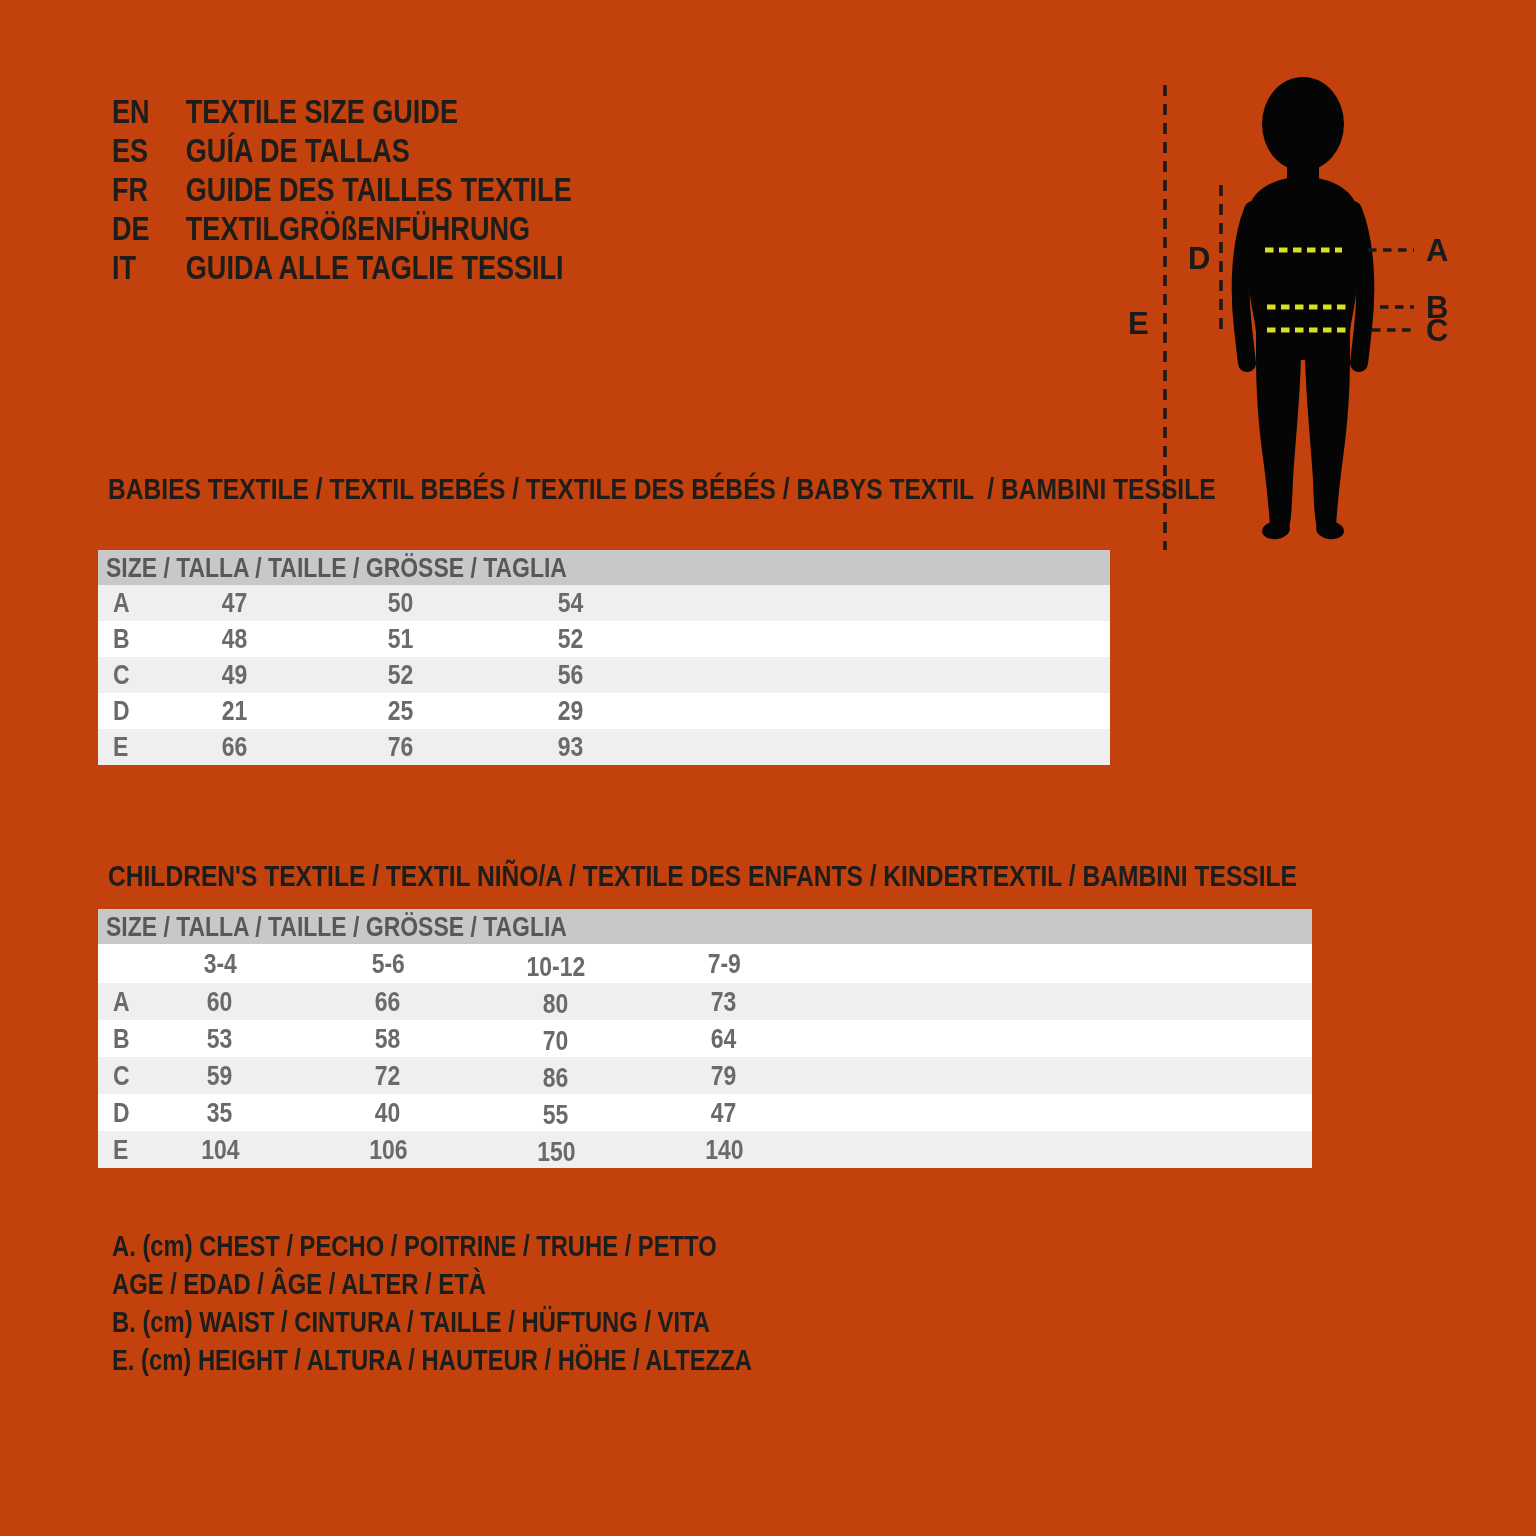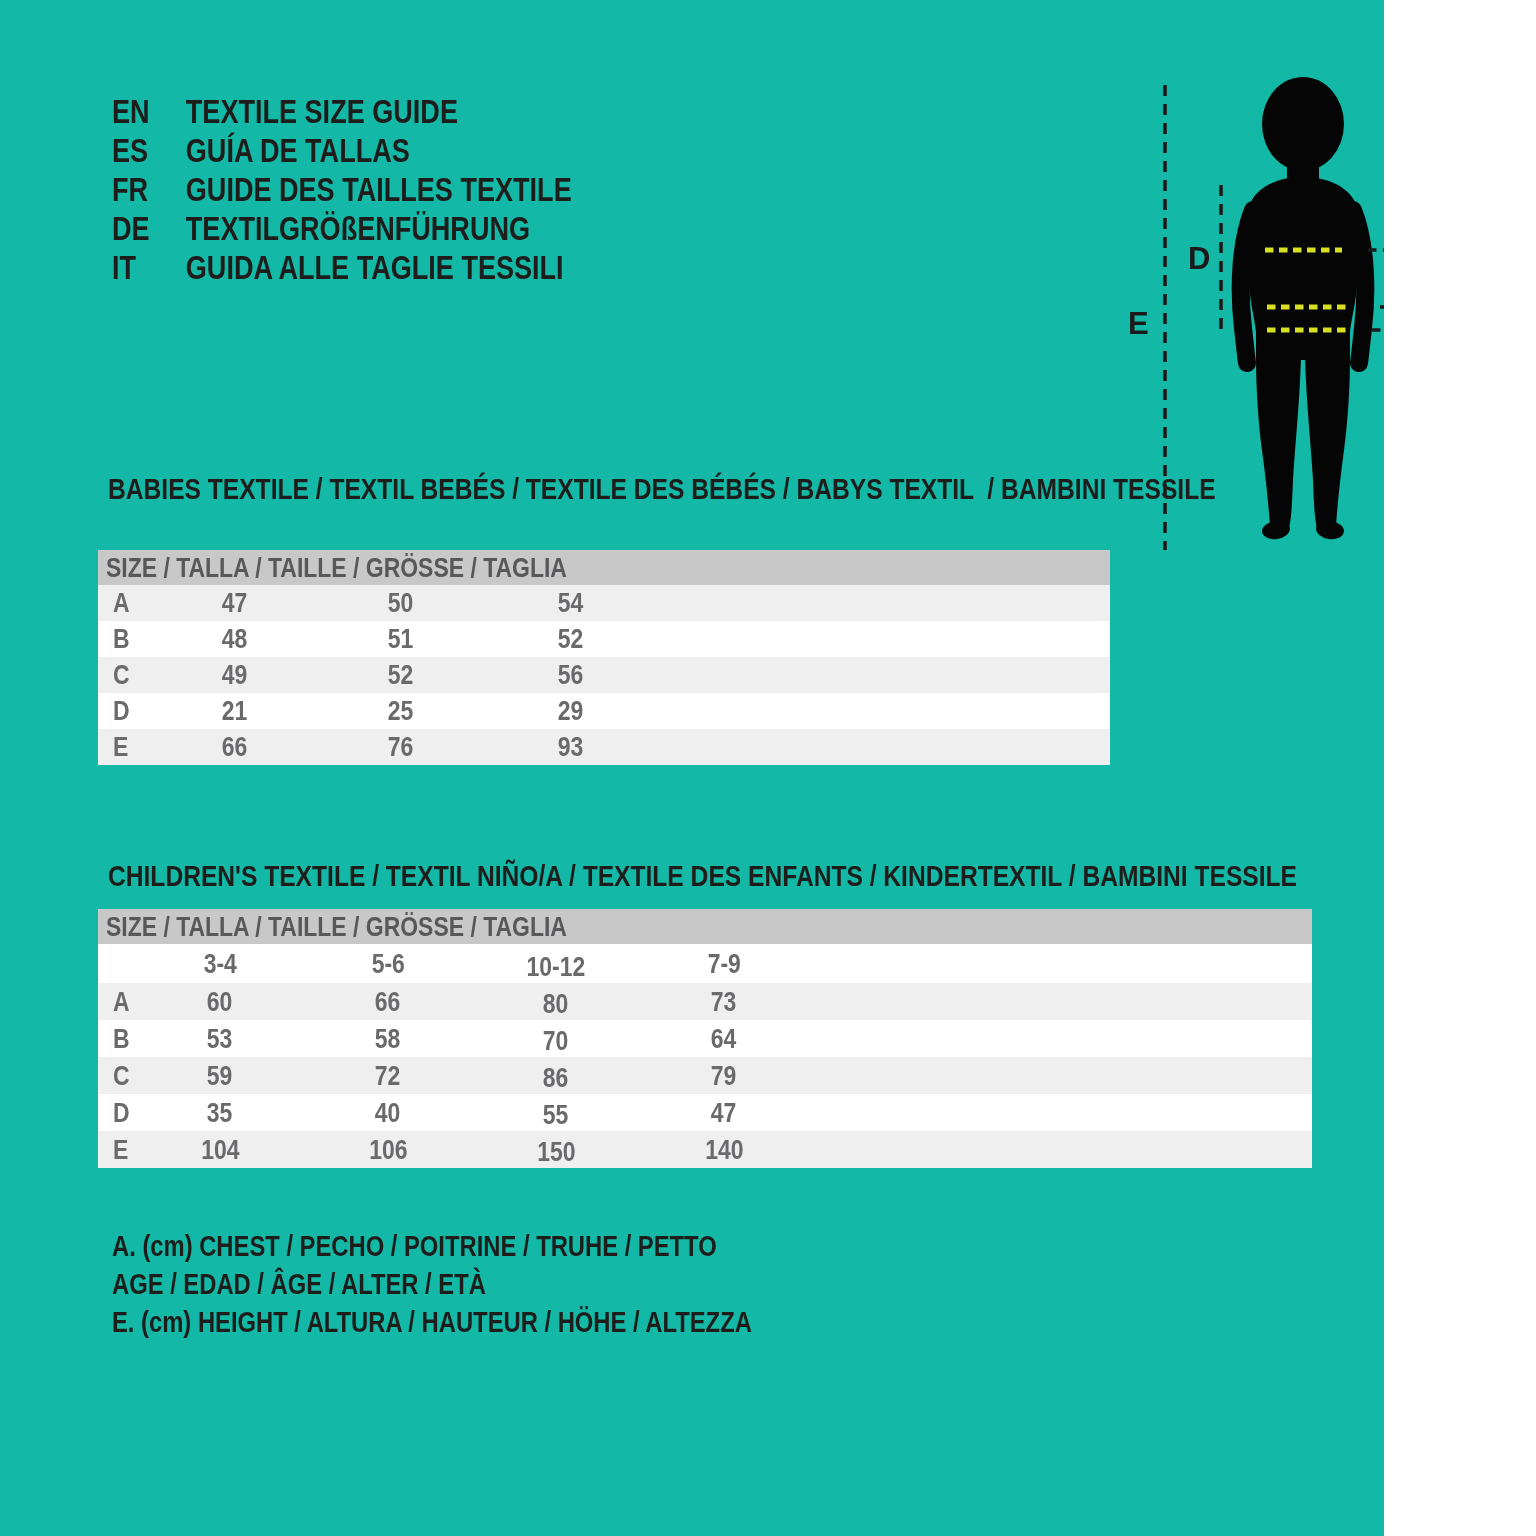--- a/index.html
+++ b/index.html
@@ -1,17 +1,17 @@
 <!DOCTYPE html>
 <html><head>
 <meta charset="utf-8">
 <style>
   html,body{margin:0;padding:0;background:#ffffff;}
   .canvas{
-    position:relative;width:1384px;height:1536px;background:#14b8a6;overflow:hidden;
+    position:relative;width:1536px;height:1536px;background:#c2410c;overflow:hidden;
     font-family:"Liberation Sans", sans-serif;font-weight:700;color:#1d1d1b;
   }
   
   .cx{display:inline-block;transform:scaleX(0.82);transform-origin:0 50%;white-space:pre;}
   .cxc{display:inline-block;transform:scaleX(0.82);transform-origin:50% 50%;white-space:pre;}
 
   
   .langs{position:absolute;left:112px;top:92px;font-size:33px;}
   .lang-row{height:39px;line-height:39px;display:flex;transform:scaleX(0.82);transform-origin:0 50%;white-space:pre;}
   .lang-code{width:90px;flex:0 0 90px;}
@@ -283,16 +283,17 @@
         </span>
       <span class="cellc col4">
           <span class="cxc">140</span>
         </span>
     </div>
   </div>
 
   <div class="legend">
     <div class="legend-line"><span class="cx">A. (cm) CHEST / PECHO / POITRINE / TRUHE / PETTO</span></div>
     <div class="legend-line"><span class="cx">AGE / EDAD / ÂGE / ALTER / ETÀ</span></div>
+    <div class="legend-line"><span class="cx">B. (cm) WAIST / CINTURA / TAILLE / HÜFTUNG / VITA</span></div>
     <div class="legend-line"><span class="cx">E. (cm) HEIGHT / ALTURA / HAUTEUR / HÖHE / ALTEZZA</span></div>
   </div>
 
 </div>
 
 </body></html>

